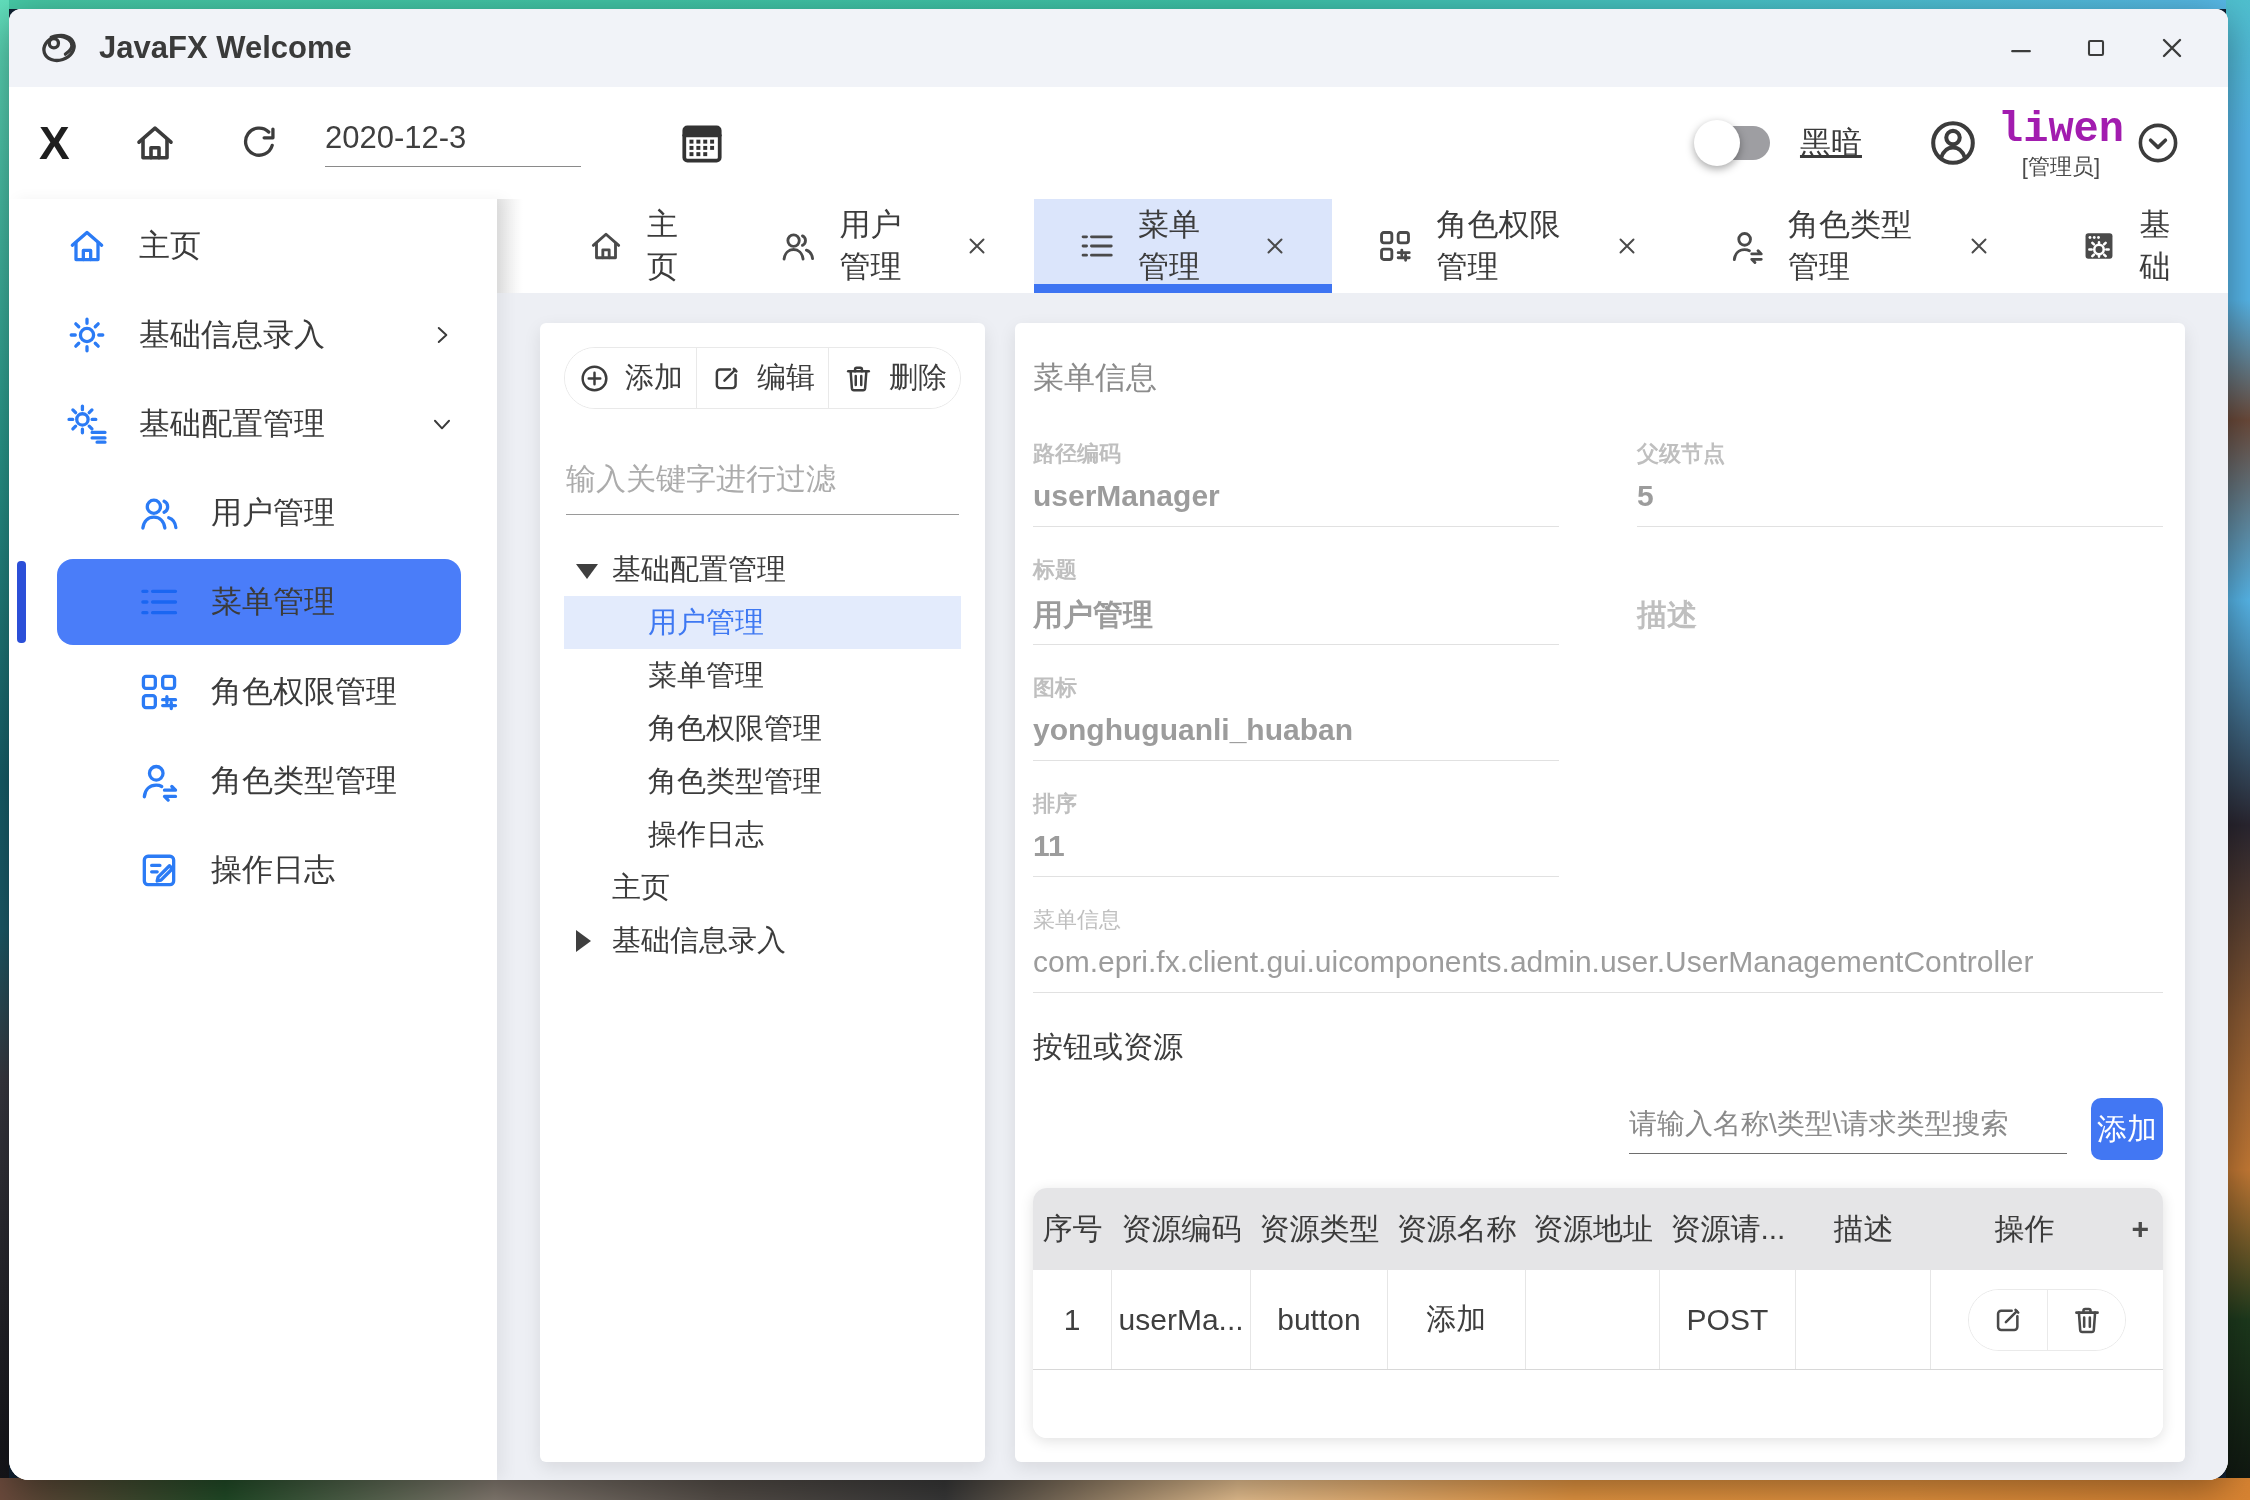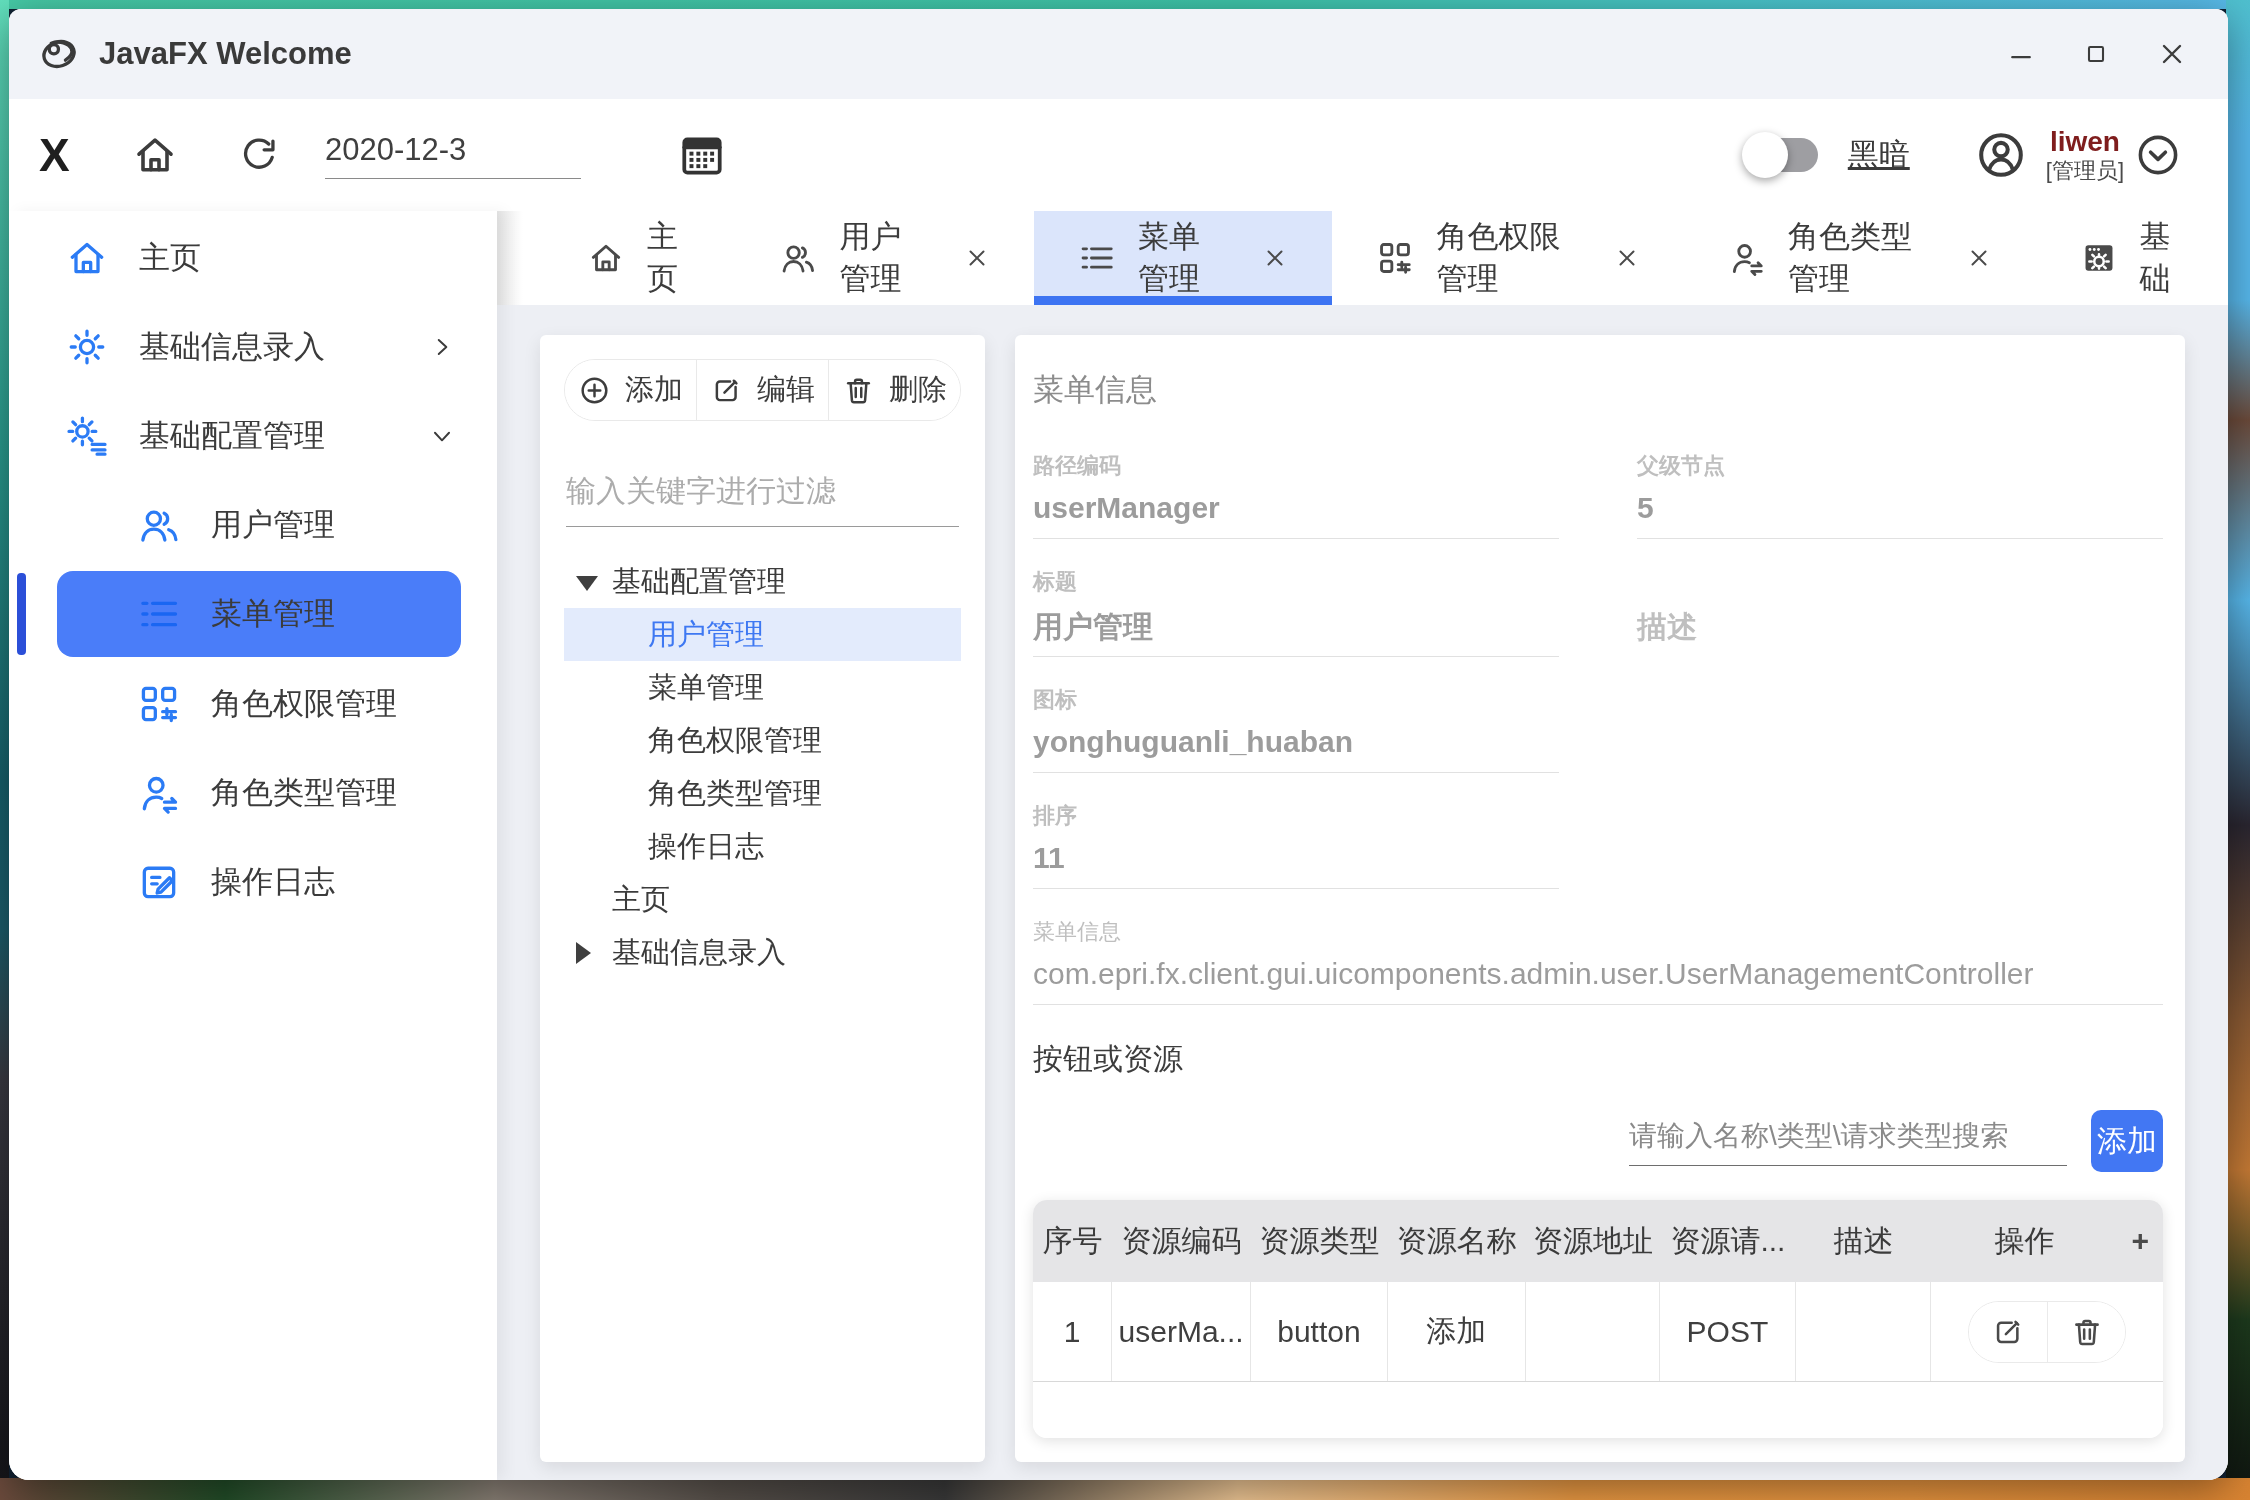--- a/index.html
+++ b/index.html
@@ -16,21 +16,21 @@
   .strip-bottom{position:absolute;left:0;bottom:0;right:0;height:22px;
     background:linear-gradient(90deg,#6b4a3c 0%,#224d28 10%,#8a8076 22%,#58514b 32%,#3a3a3a 42%,#f0c896 55%,#eb9a43 70%,#e8953f 85%,#d98432 100%);}
   
   .window{position:absolute;left:9px;top:9px;width:2219px;height:1471px;
     border-radius:12px 12px 20px 20px;overflow:hidden;background:#fff;
     box-shadow:0 10px 40px rgba(0,0,0,.4);display:flex;flex-direction:column;}
   svg{width:1em;height:1em;fill:none;stroke:currentColor;stroke-width:1.8;
     stroke-linecap:round;stroke-linejoin:round;display:block;}
   .icon{display:inline-flex;}
   
-  .titlebar{height:90px;background:#F1F3F8;display:flex;align-items:center;
+  .titlebar{height:78px;background:#F1F3F8;display:flex;align-items:center;
     padding:0 40px 0 28px;flex:0 0 auto;}
   .app-logo{font-size:44px;color:#3A3A3A;}
   .app-title{font-size:31px;font-weight:600;color:#3A3A3A;margin-left:18px;}
   .win-controls{margin-left:auto;display:flex;align-items:center;gap:46px;color:#3C3C3C;}
   .win-controls .wbtn{background:none;border:none;padding:0;color:#3C3C3C;display:flex;cursor:default;}
   .wbtn.min{font-size:30px;}.wbtn.max{font-size:28px;}.wbtn.cls{font-size:32px;}
   
   .toolbar{height:112px;background:#fff;display:flex;align-items:center;
     padding:0 46px 0 30px;flex:0 0 auto;}
   .xlogo{font-size:46px;font-weight:900;color:#1f1f1f;width:70px;}
@@ -40,21 +40,21 @@
   .date-field{margin-left:44px;width:256px;border-bottom:1px solid #8a8a8a;
     padding-bottom:10px;font-size:31px;color:#3F3F3F;}
   .tool-ic.cal{font-size:50px;margin-left:96px;color:#333;}
   .tool-right{margin-left:auto;display:flex;align-items:center;}
   .toggle{width:66px;height:34px;background:#9E9EA2;border-radius:17px;position:relative;}
   .toggle .knob{position:absolute;left:-10px;top:-6px;width:46px;height:46px;background:#fff;
     border-radius:50%;box-shadow:0 3px 8px rgba(0,0,0,.35);}
   .dark-label{font-size:31px;color:#3B3B3B;margin-left:30px;text-decoration:underline;}
   .avatar{font-size:54px;color:#3C3C3C;margin-left:64px;}
   .user-block{margin-left:18px;text-align:center;line-height:1.1;}
-  .user-name{font-size:28px;font-weight:700;color:#7f1d1d;}
+  .user-name{font-size:42px;font-weight:700;color:#a21caf;font-family:Liberation Mono, monospace;}
   .user-role{font-size:22px;color:#4A4A4A;margin-top:2px;}
   .chev-circle{font-size:48px;color:#3C3C3C;margin-left:10px;background:none;border:none;padding:0;display:flex;}
   
   .main{flex:1;display:flex;min-height:0;}
   .sidebar{width:488px;background:#fff;box-shadow:8px 0 14px rgba(0,0,0,.05);
     z-index:2;padding-top:2px;}
   .side-item{position:relative;height:89px;display:flex;align-items:center;padding-left:56px;}
   .side-item .icon{font-size:44px;color:#2B7BF5;margin-right:30px;}
   .side-item .lbl{font-size:31px;color:#3B3B3B;}
   .side-item .chev{position:absolute;right:42px;font-size:26px;color:#3B3B3B;display:flex;}

